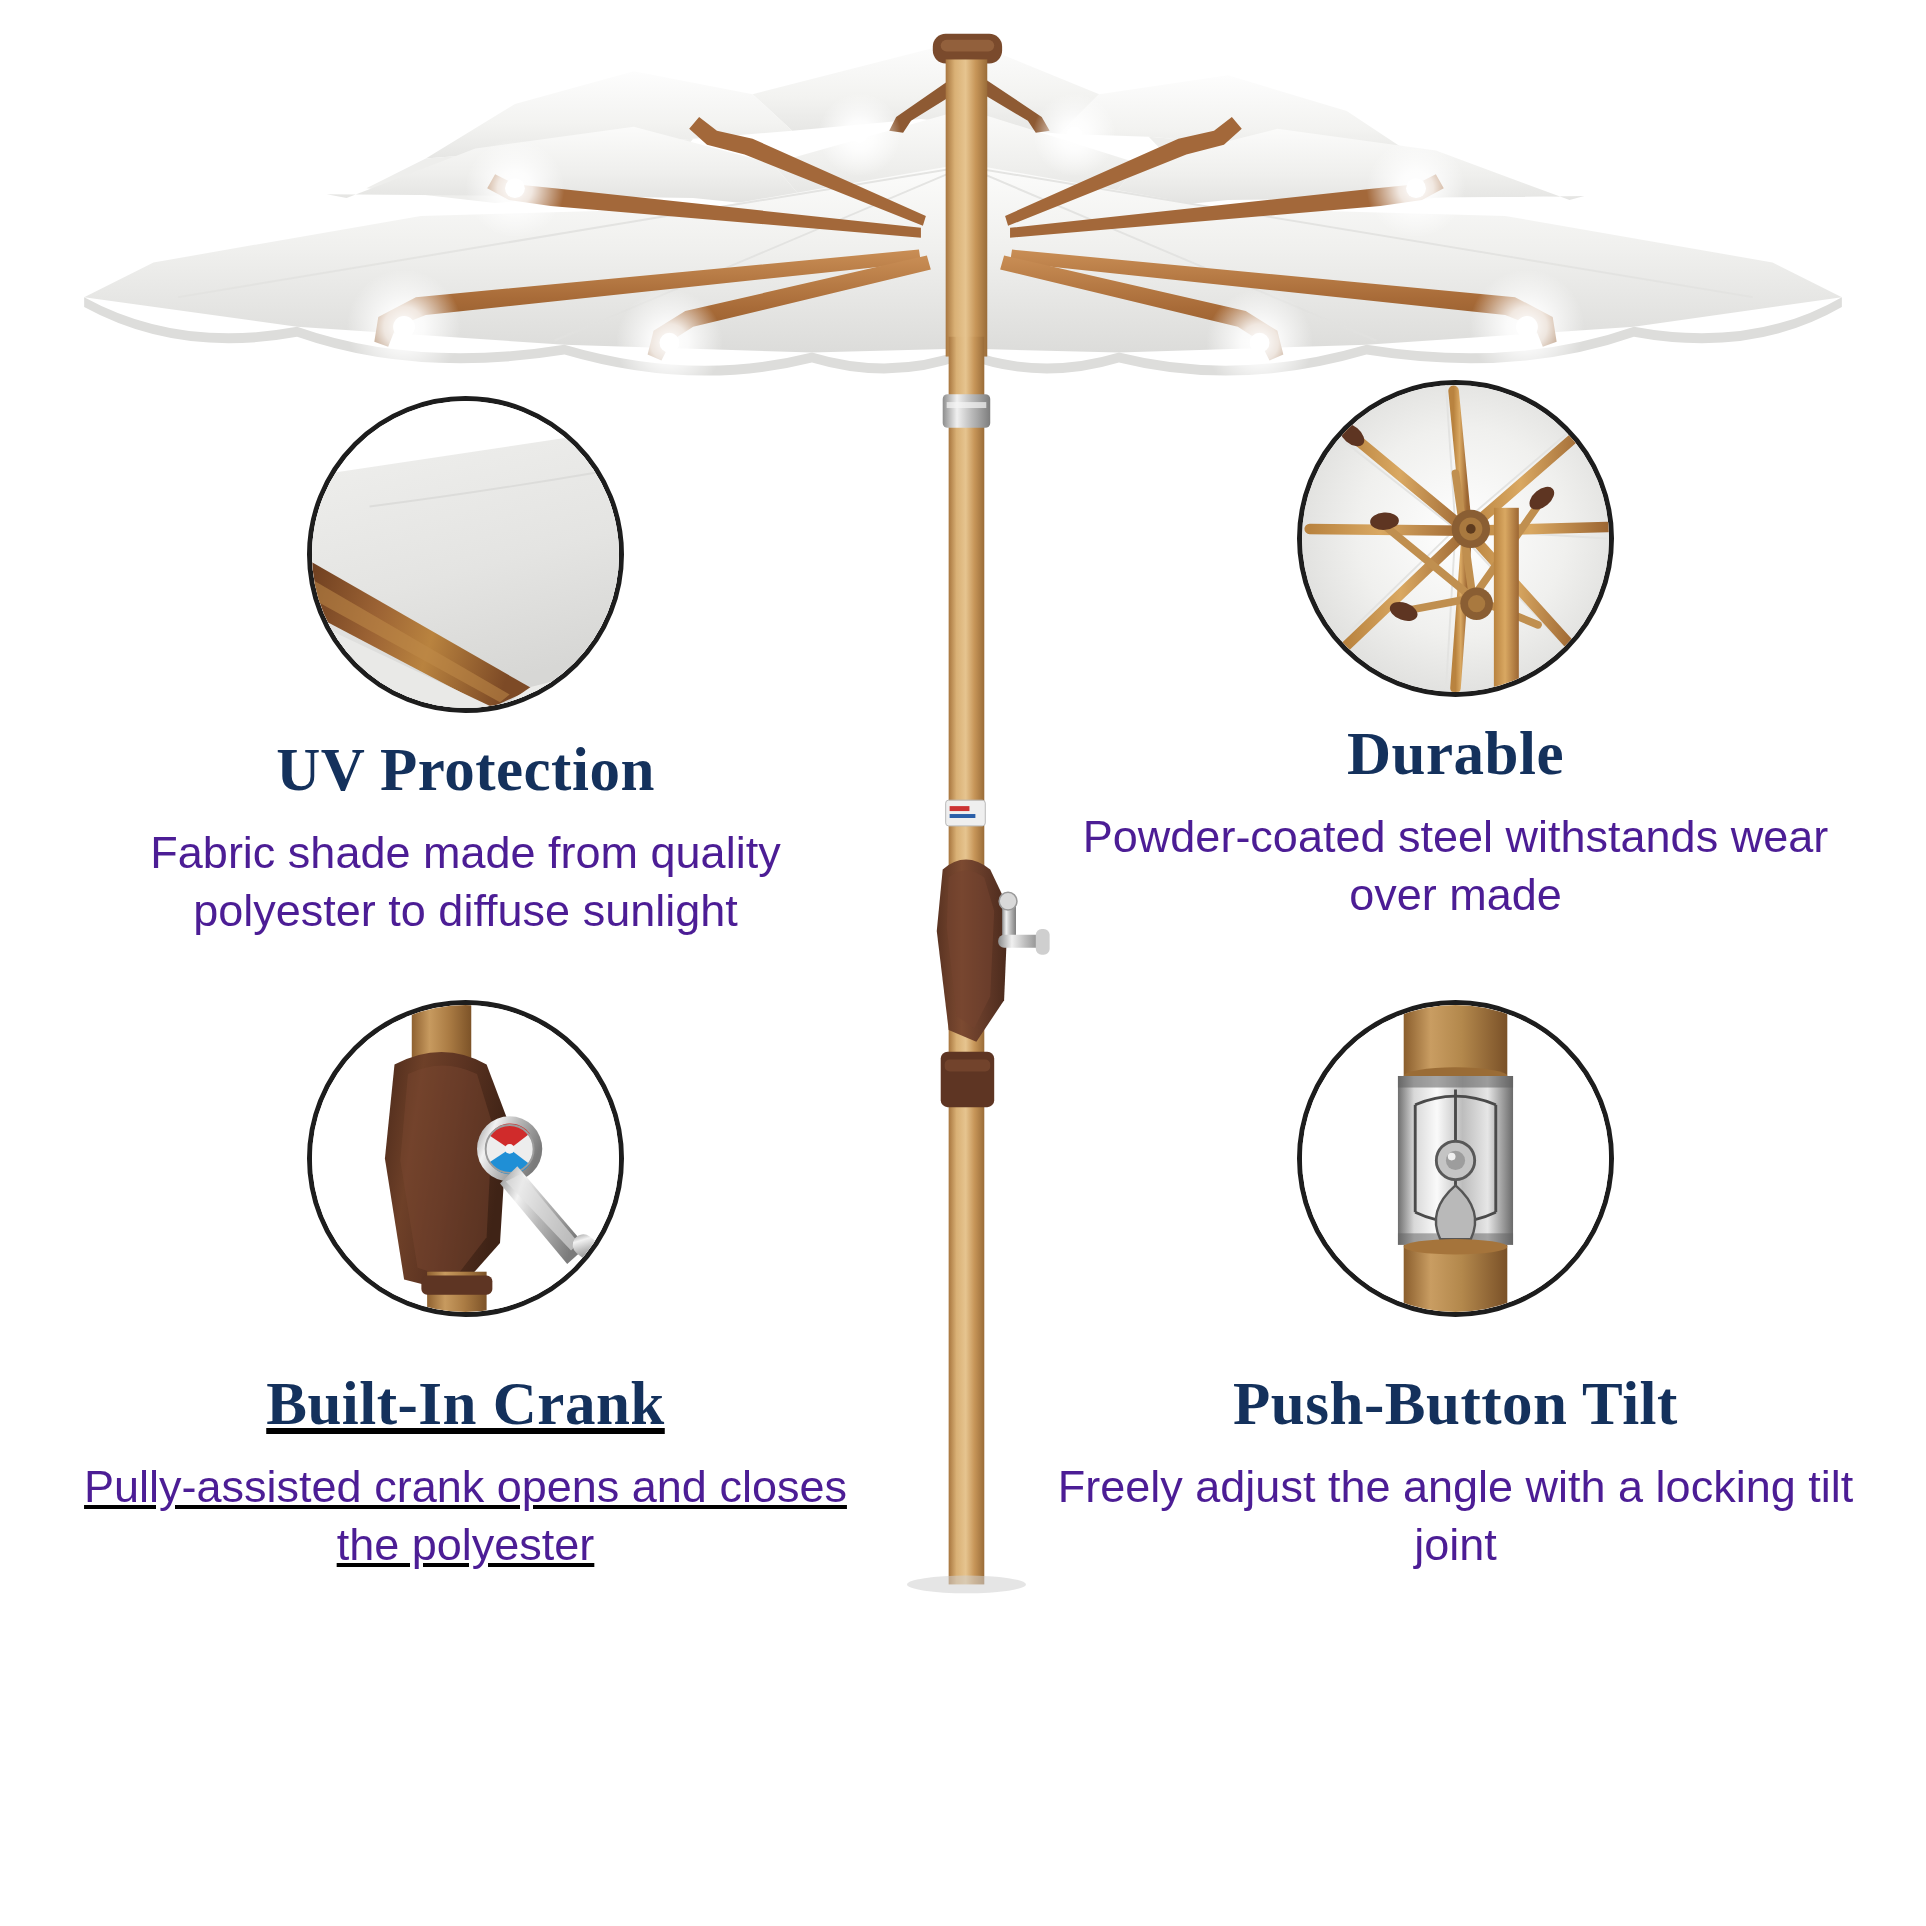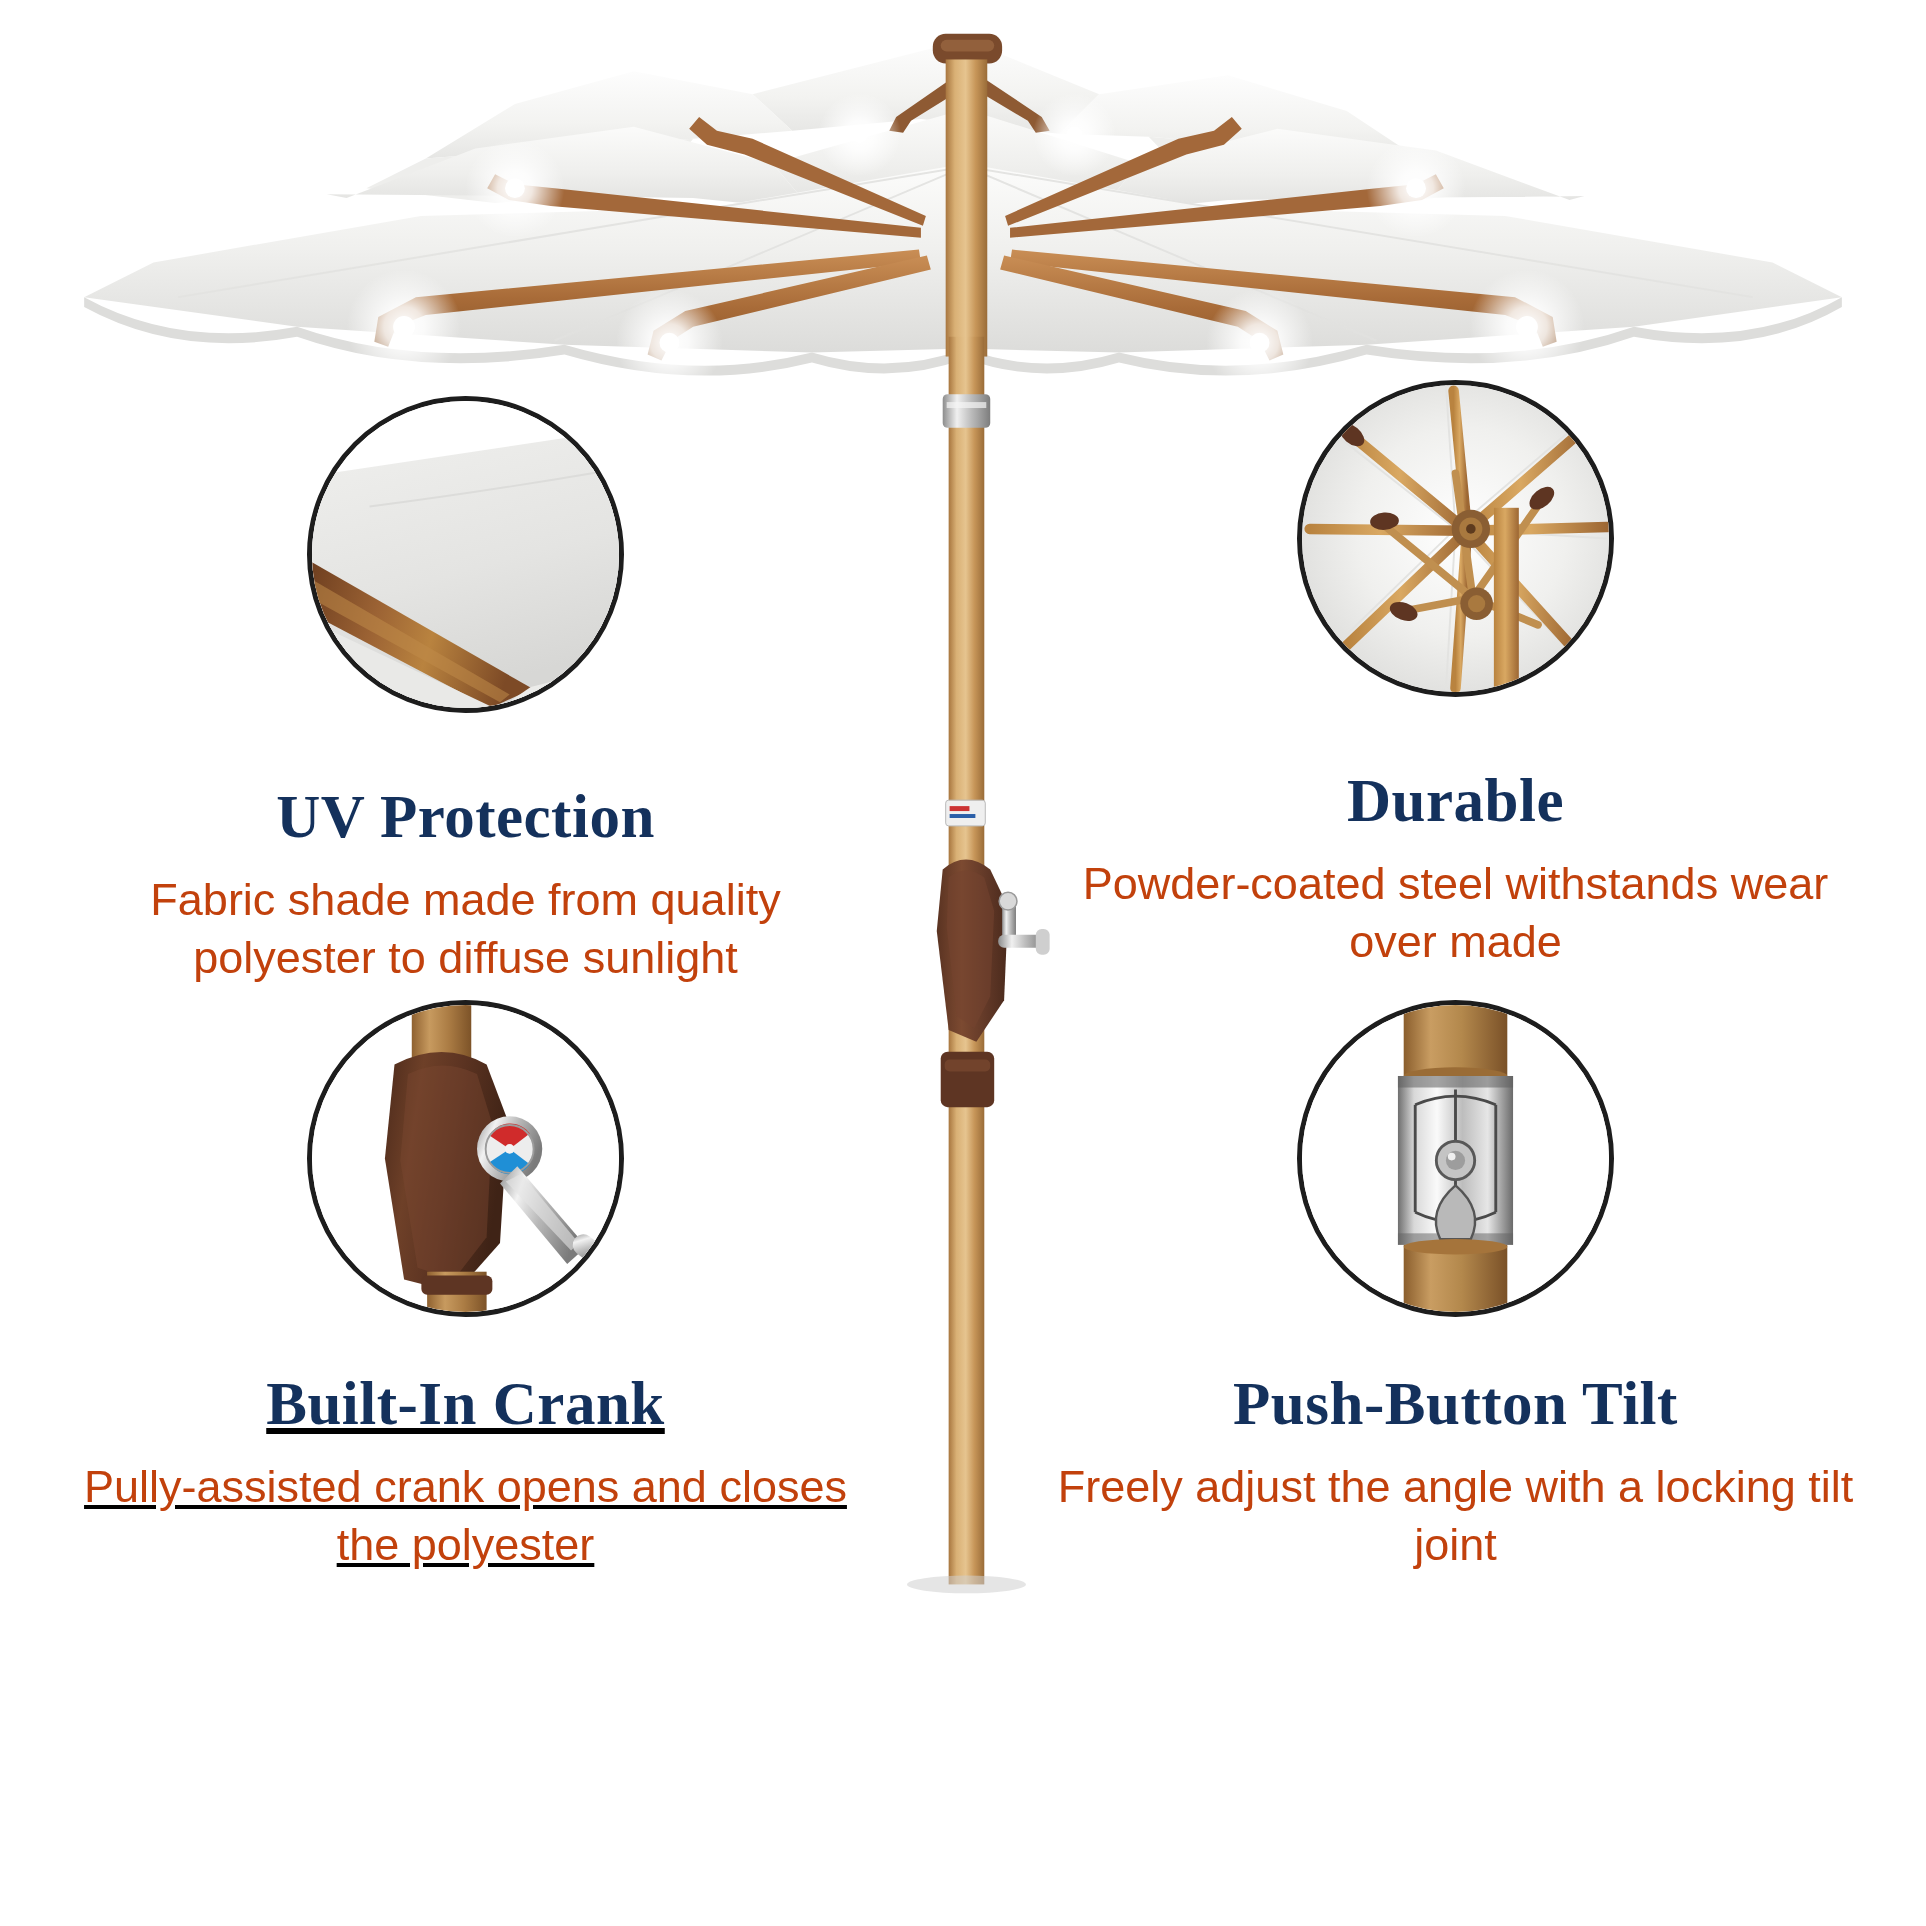--- a/index.html
+++ b/index.html
@@ -68,27 +68,27 @@
   }
   .callout svg { display: block; width: 100%; height: 100%; }
 
   .feature-title {
     font-family: "Liberation Serif", serif;
     font-weight: bold;
     font-size: 61px;
     color: #14315c;
     letter-spacing: 0.5px;
     line-height: 1.05;
-    margin-top: 72px;
+    margin-top: 25px;
   }
   .feature-desc {
     font-family: "Liberation Sans", sans-serif;
     font-weight: 300;
     font-size: 45px;
-    color: #c2410c;
+    color: #4c1d95;
     line-height: 1.28;
     margin-top: 22px;
     padding: 0 26px;
     text-align: center;
   }
 
   
   .feature.bl .feature-title,
   .feature.br .feature-title { margin-top: 55px; }
 </style>

